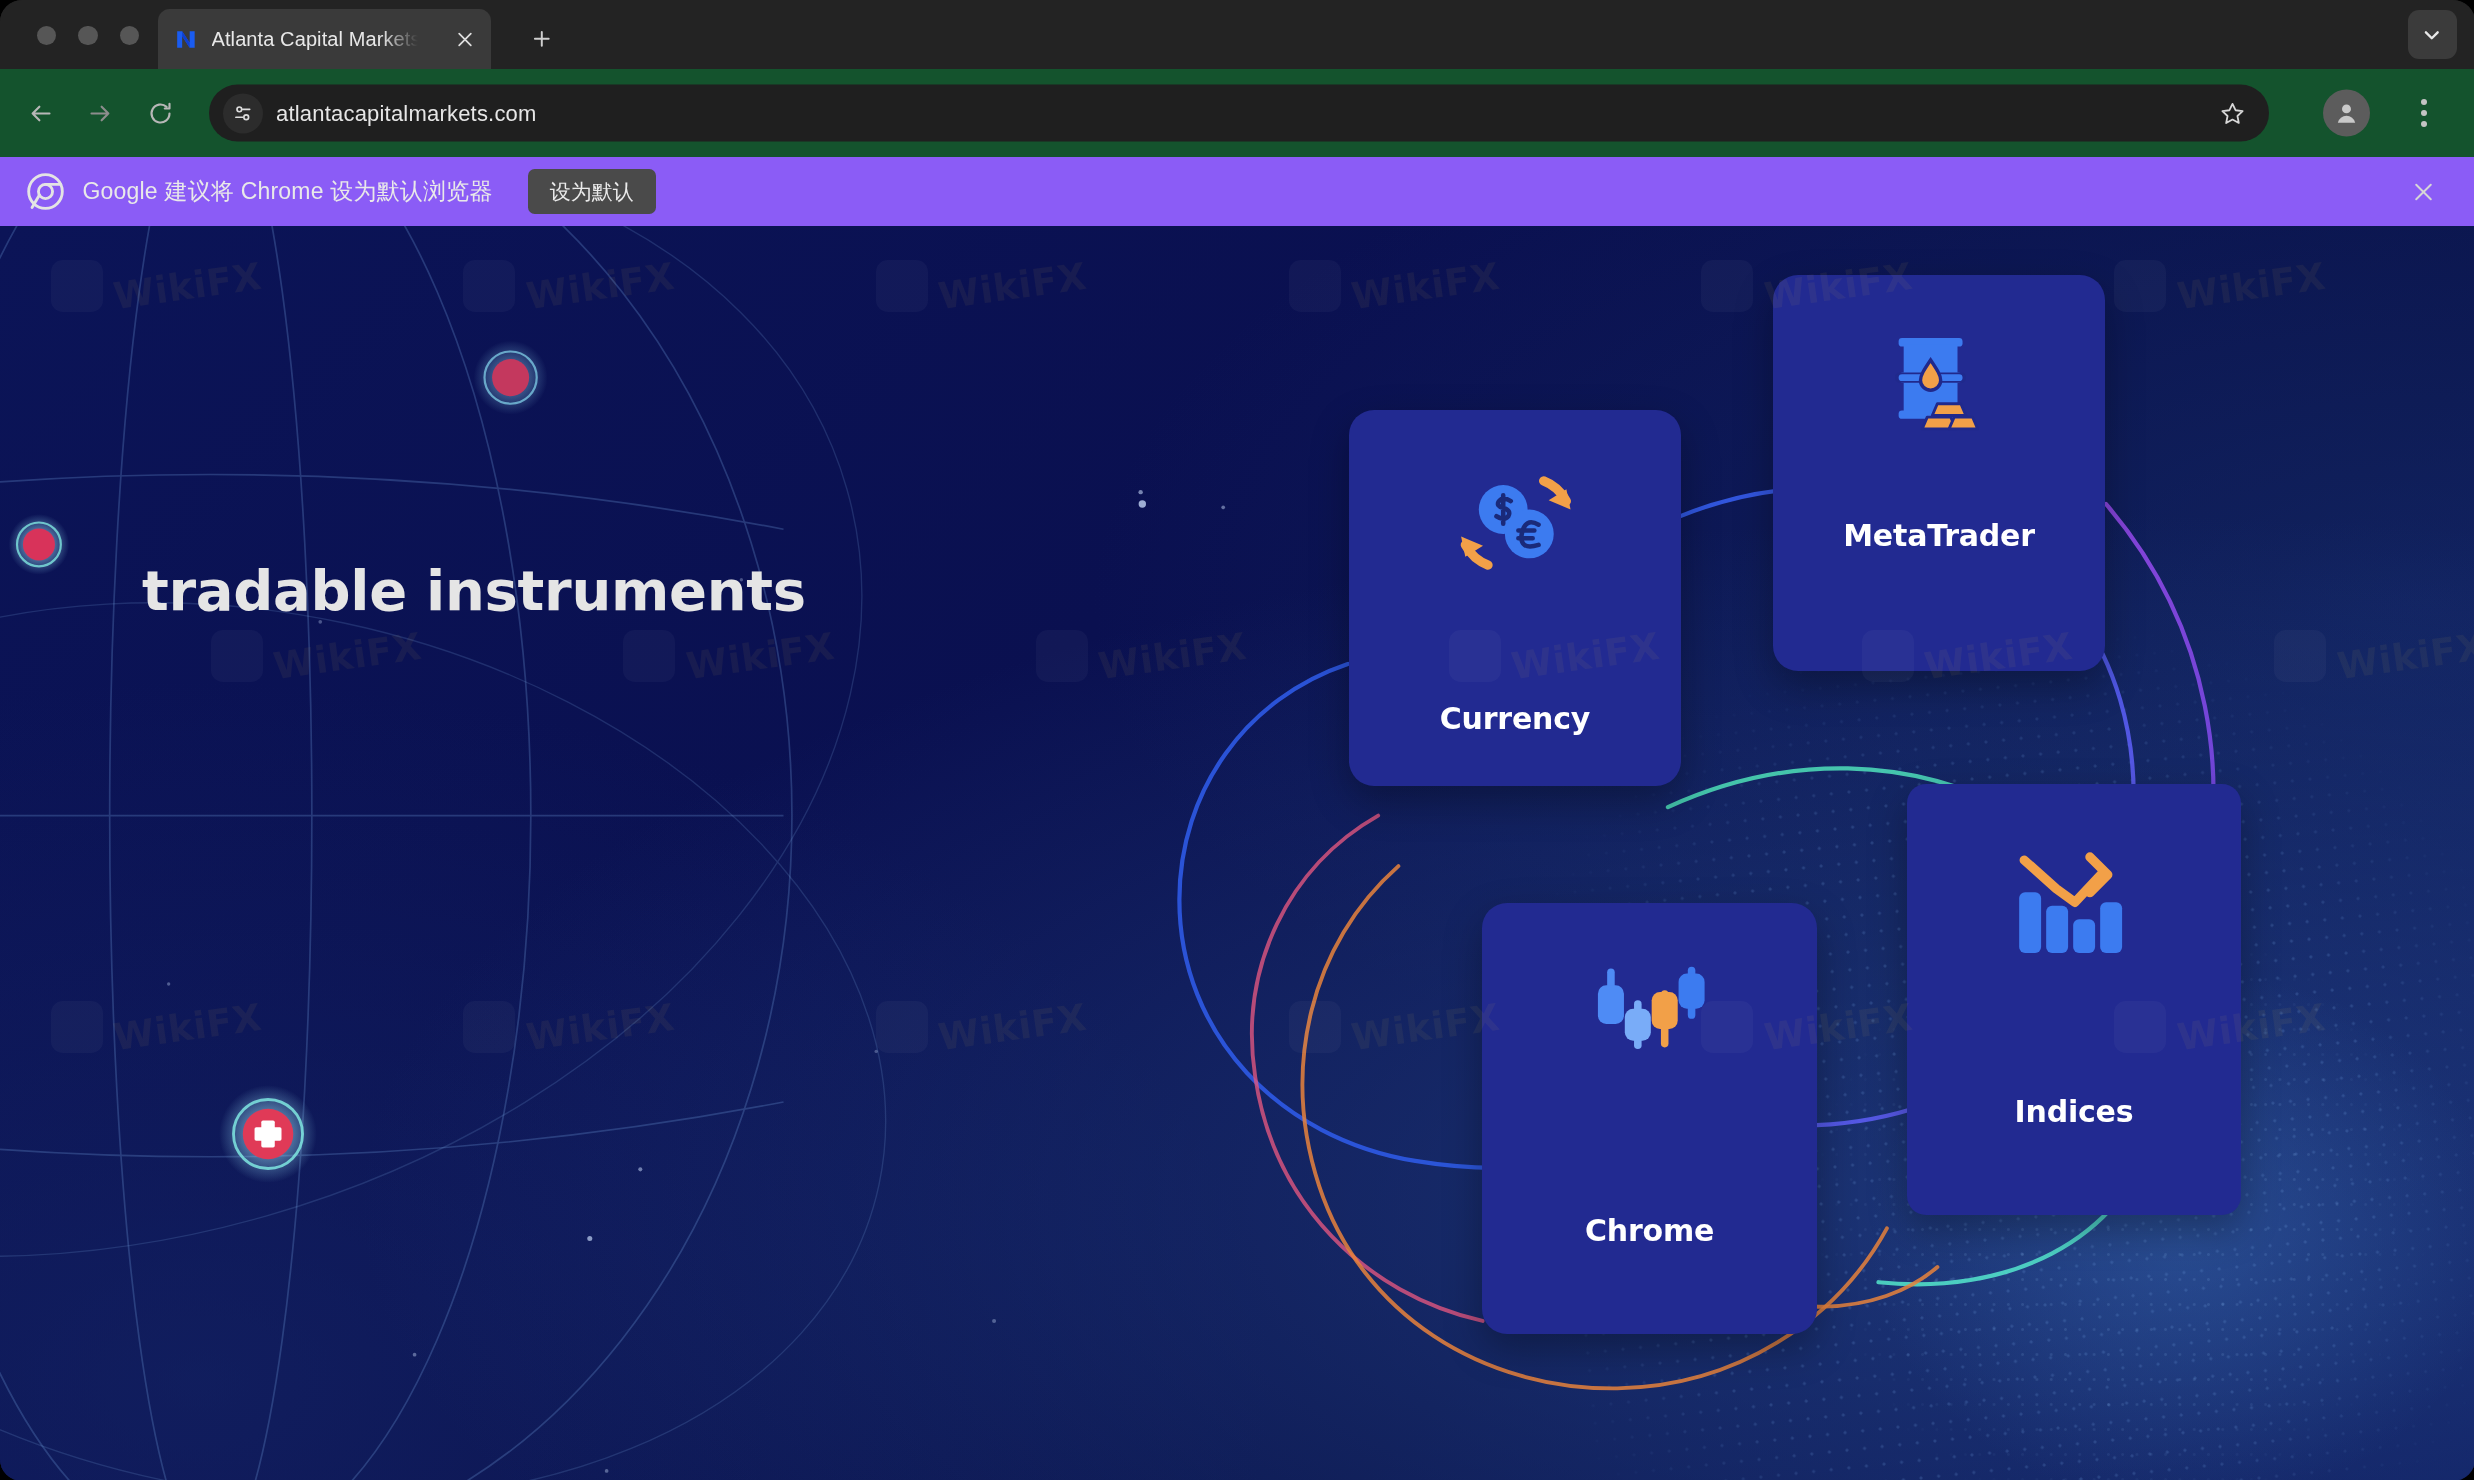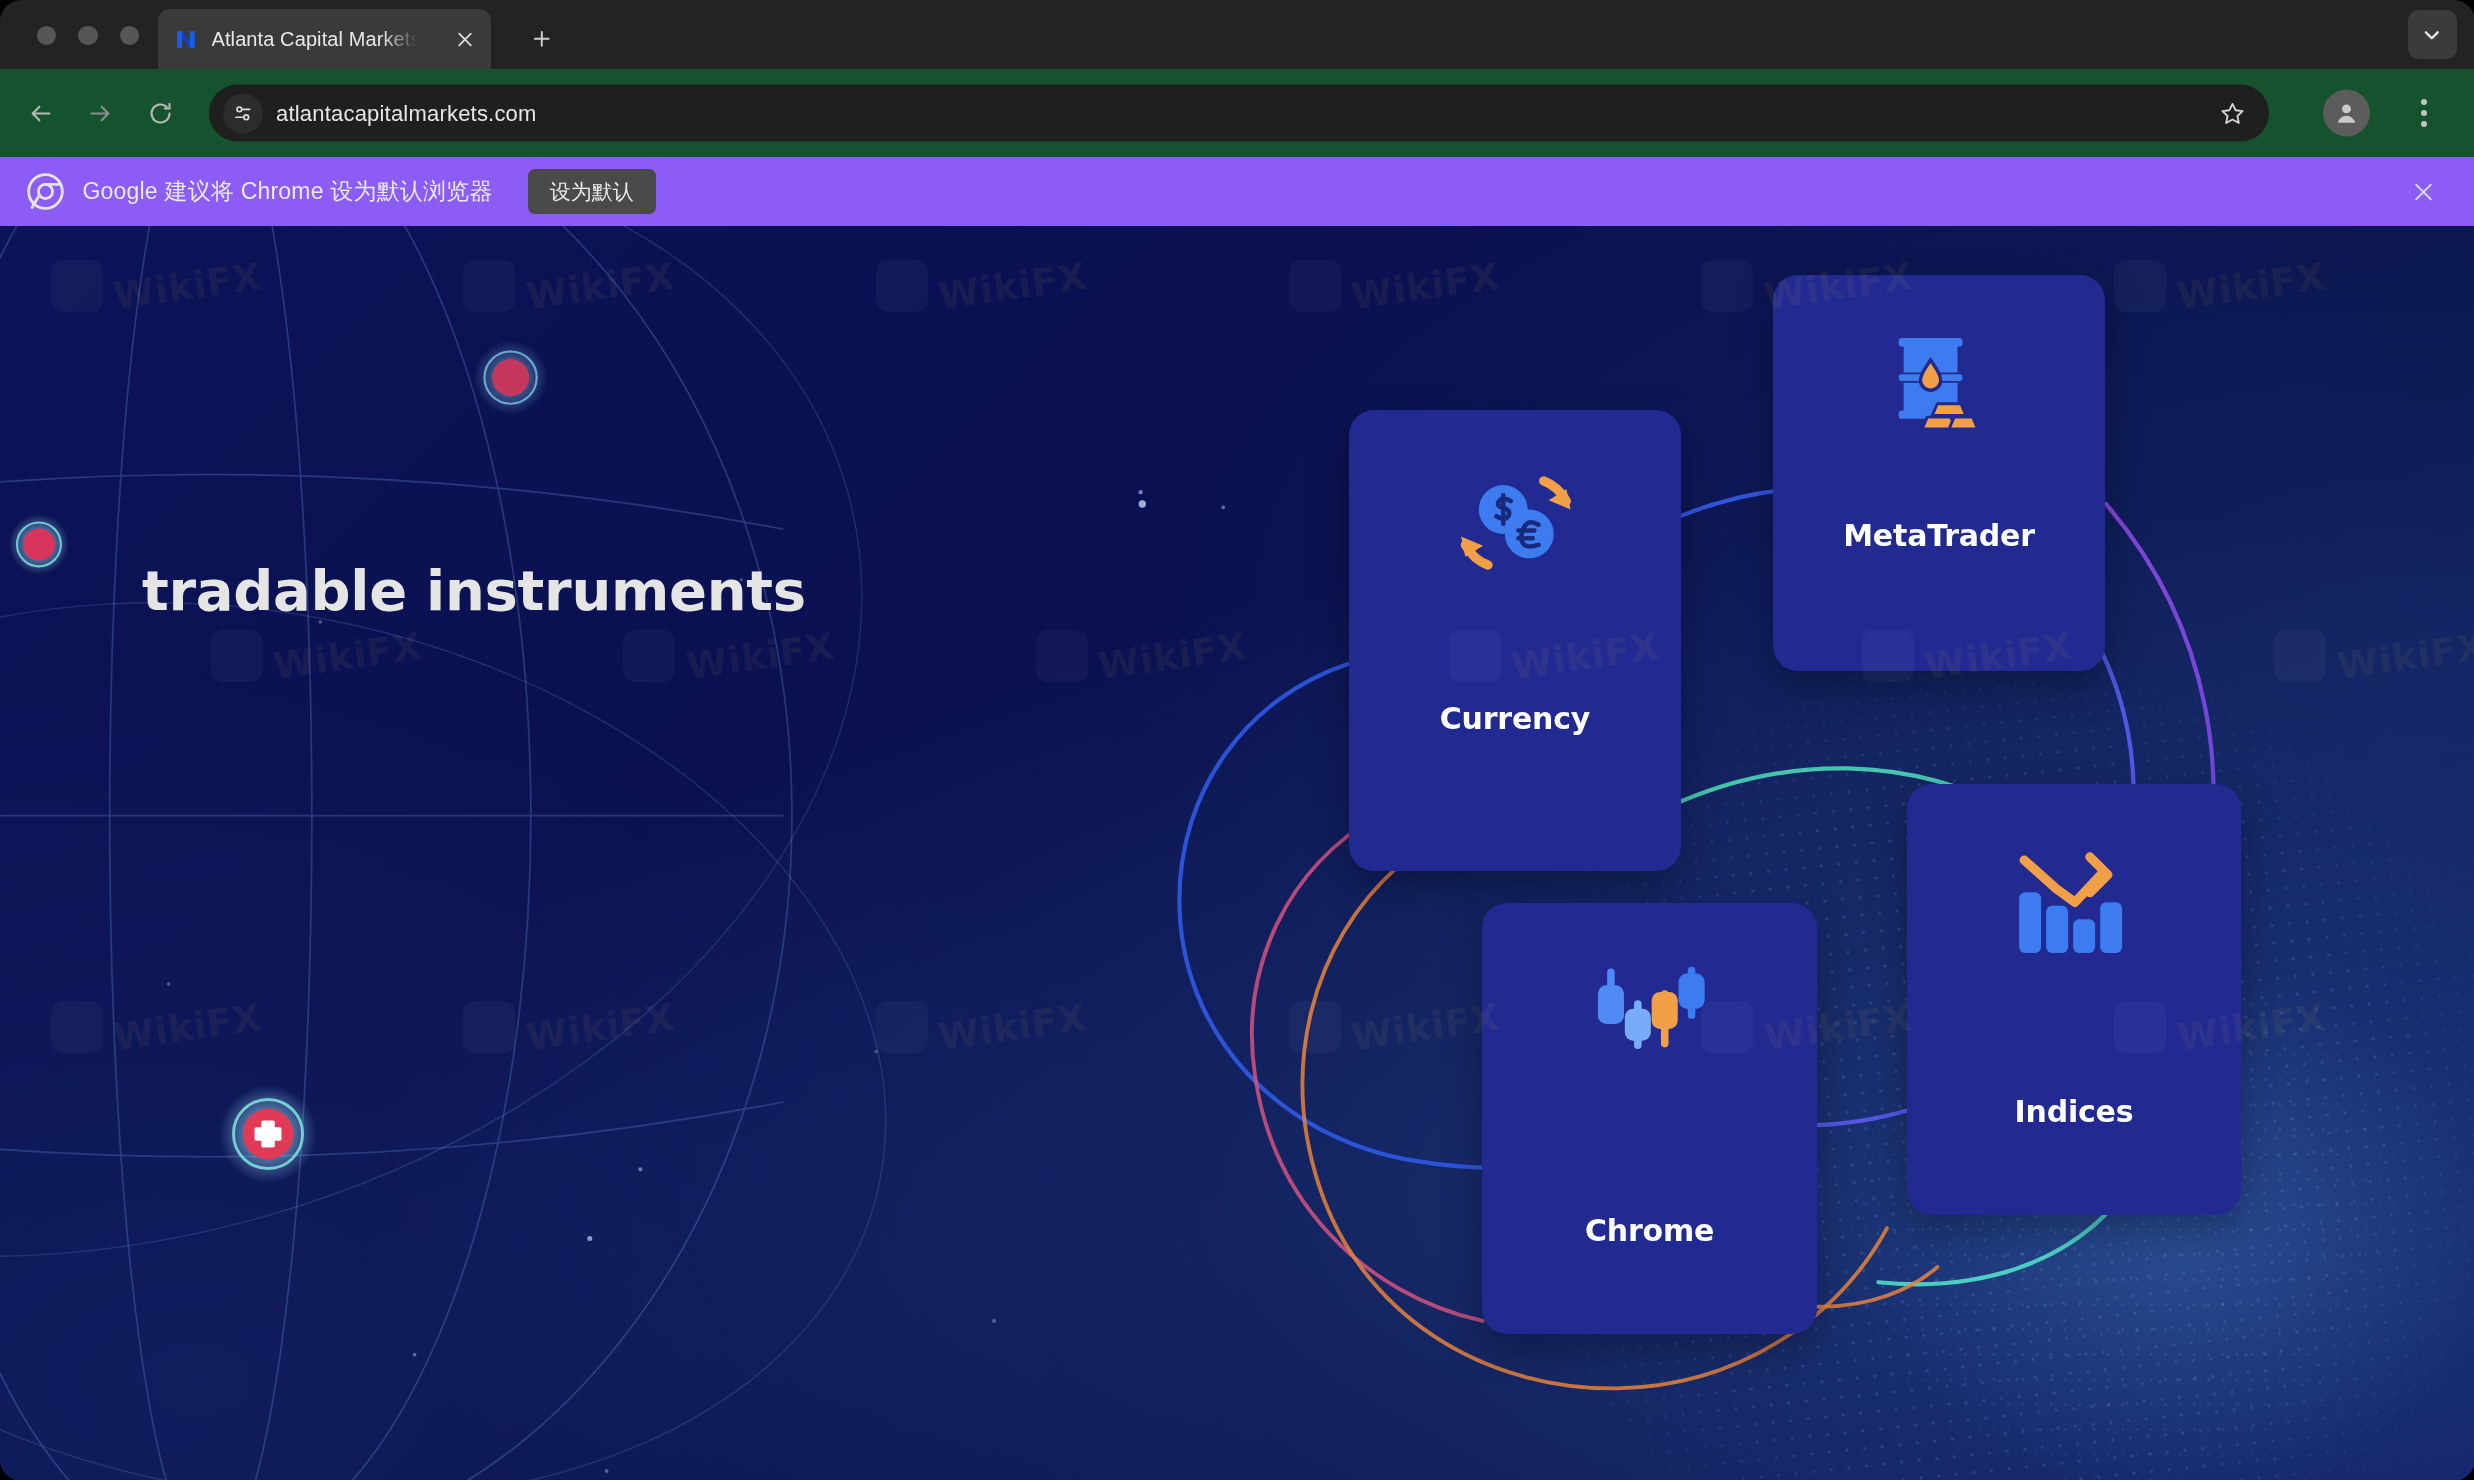--- a/index.html
+++ b/index.html
@@ -385,21 +385,21 @@
         <path d="M2000 1240 C2110 1300 2230 1296 2300 1236" stroke="#e8833c" stroke-width="4.6" opacity=".85"></path>
       </g>
     </svg>
 
     <div id="hero">
       <div id="h1">
         <div class="accent">tradable instruments</div>
       </div>
     </div>
 
-    <div class="card" id="card-currency" style="left:1349px; top:184px; width:332px; height:461px;">
+    <div class="card" id="card-currency" style="left:1349px; top:184px; width:332px; height:376px;">
       <span class="ico" style="top:59px;">
         <svg width="128" height="108" viewBox="0 0 152 128">
           <path d="M110 14 a52 52 0 0 1 27 24" stroke="#F2A048" stroke-width="11" fill="none" stroke-linecap="round"></path>
           <path d="M142 48 L137 24 L116 37 Z" fill="#F2A048"></path>
           <path d="M44 114 a52 52 0 0 1 -27 -24" stroke="#F2A048" stroke-width="11" fill="none" stroke-linecap="round"></path>
           <path d="M12 80 L17 104 L38 91 Z" fill="#F2A048"></path>
           <circle cx="62" cy="48" r="29" fill="#3C7BF0"></circle>
           <path d="M62 31 V65 M71 38 q-9 -6 -14 0 q-4 6 5 8 q10 3 6 10 q-5 6 -14 0" stroke="#1a2a7a" stroke-width="5.4" fill="none" stroke-linecap="round" stroke-linejoin="round"></path>
           <circle cx="93" cy="77" r="29" fill="#3C7BF0"></circle>
           <path d="M104 66 q-16 -9 -20 11 q-3 20 20 13 M80 73 H99 M80 82 H97" stroke="#1a2a7a" stroke-width="5.4" fill="none" stroke-linecap="round"></path>
@@ -435,21 +435,21 @@
           <rect x="45" y="52" width="31" height="38" rx="10" fill="#79ACF8"></rect>
           <rect x="88" y="30" width="9" height="68" rx="4.5" fill="#F2A048"></rect>
           <rect x="77" y="32" width="31" height="44" rx="10" fill="#F2A048"></rect>
           <rect x="120" y="2" width="9" height="62" rx="4.5" fill="#3C7BF0"></rect>
           <rect x="109" y="10" width="31" height="42" rx="10" fill="#3C7BF0"></rect>
         </svg>
       </span>
       <span class="lbl" style="top:310px;">Chrome</span>
     </div>
 
-    <div class="card" id="card-indices" style="left:1907px; top:558px; width:334px; height:431px;">
+    <div class="card" id="card-indices" style="left:1907px; top:558px; width:334px; height:431px;border-radius:19px;">
       <span class="ico" style="top:66px;">
         <svg width="120" height="108" viewBox="0 0 142 128">
           <path d="M12 12 L50 46 L72 62 L104 28" stroke="#F2A048" stroke-width="11" fill="none" stroke-linecap="round" stroke-linejoin="round"></path>
           <path d="M80 24 H110 V54" stroke="#F2A048" stroke-width="11" fill="none" stroke-linecap="round" stroke-linejoin="round" transform="rotate(45 104 28)"></path>
           <rect x="6" y="50" width="26" height="72" rx="7" fill="#3C7BF0"></rect>
           <rect x="38" y="66" width="26" height="56" rx="7" fill="#3C7BF0"></rect>
           <rect x="70" y="82" width="26" height="40" rx="7" fill="#3C7BF0"></rect>
           <rect x="102" y="62" width="26" height="60" rx="7" fill="#3C7BF0"></rect>
         </svg>
       </span>

